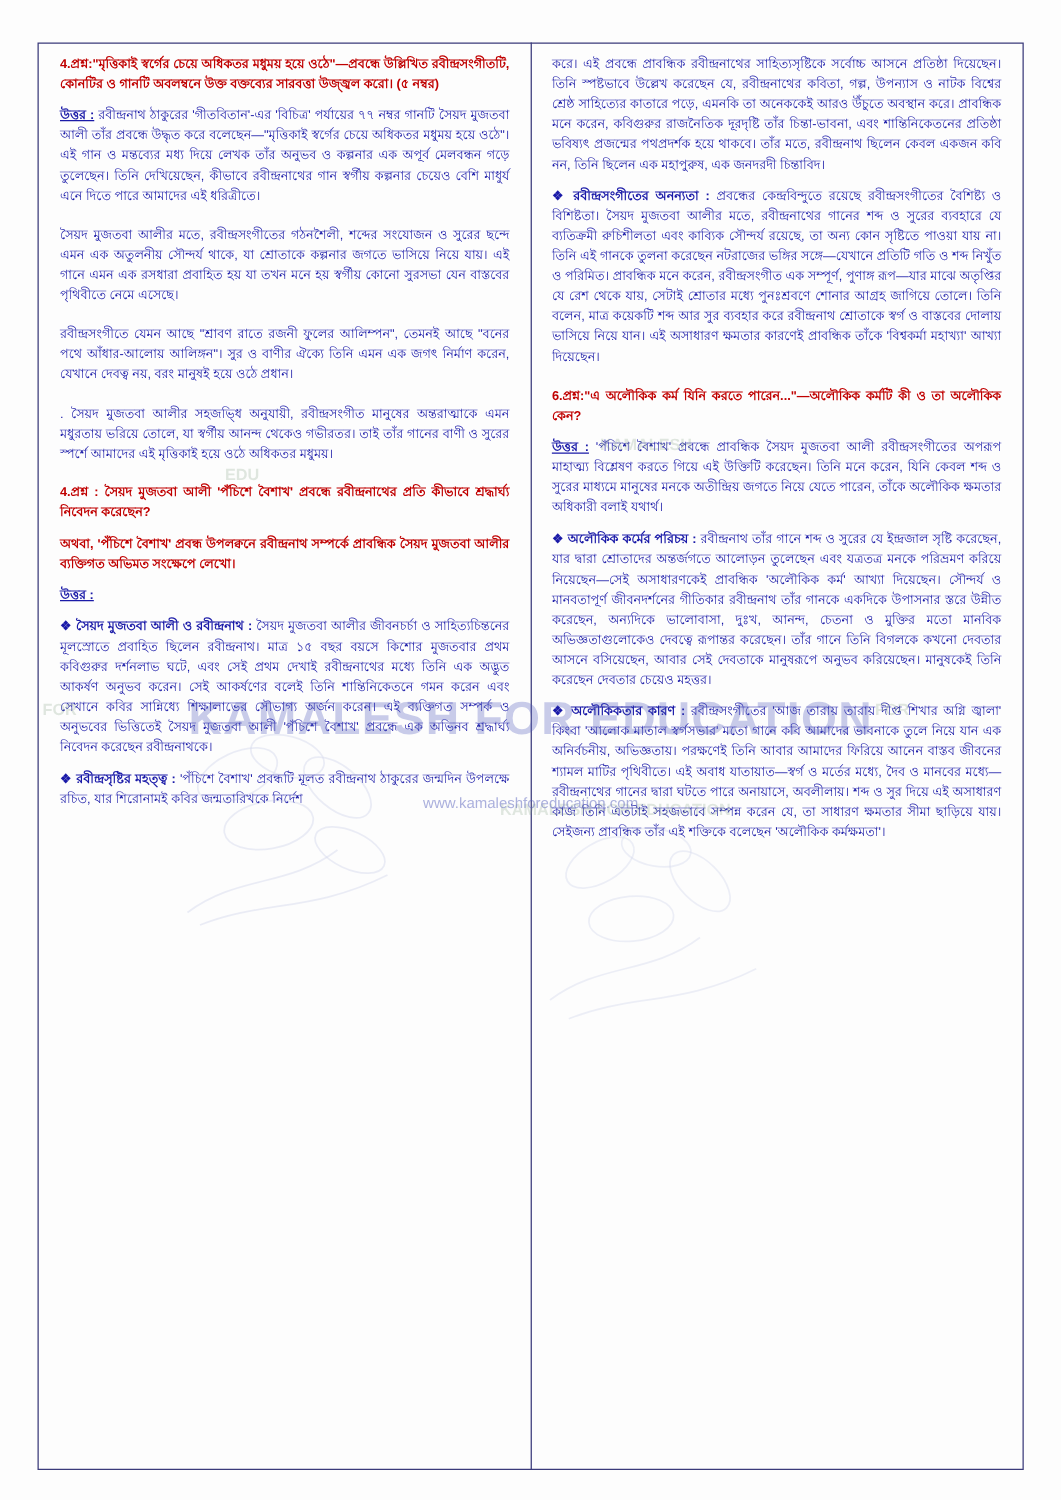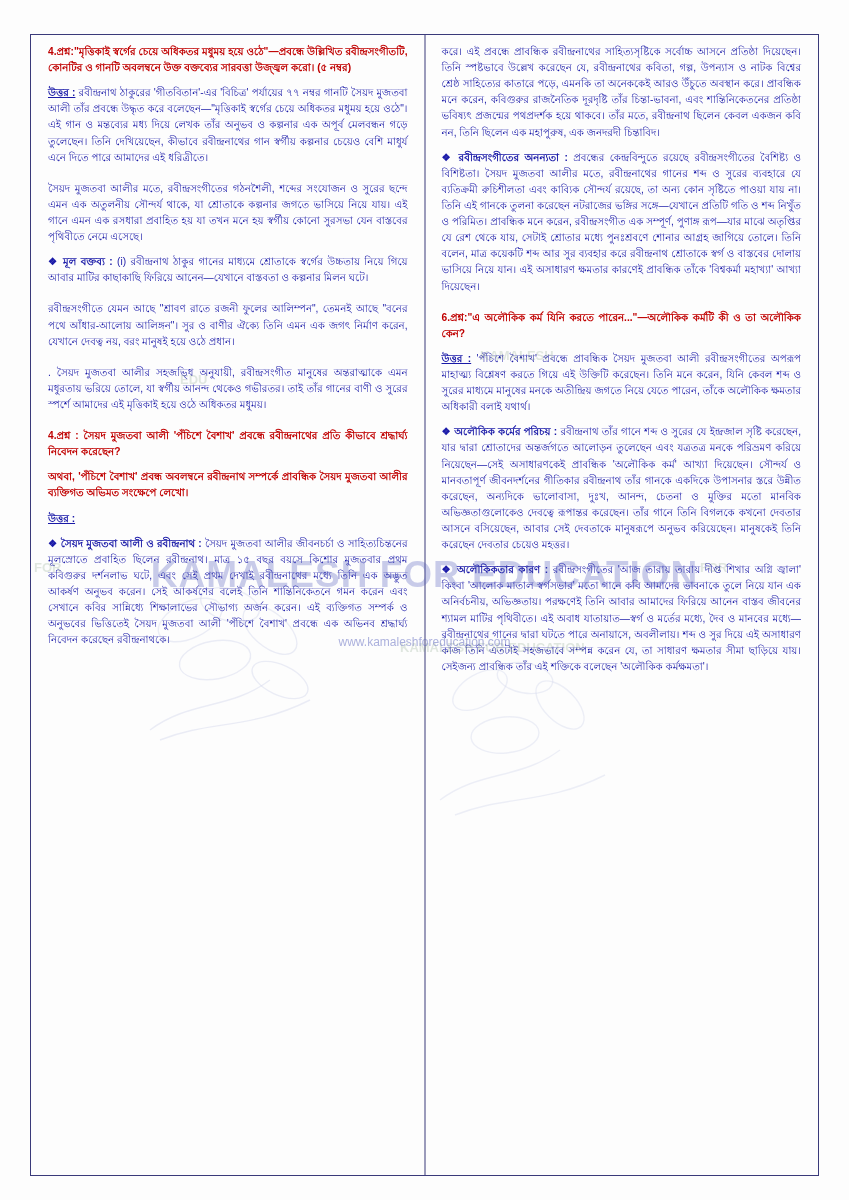--- a/index.html
+++ b/index.html
@@ -144,33 +144,33 @@
   <div class="columns">
 
     <div class="col">
       <p class="q">4.প্রশ্ন:"মৃত্তিকাই স্বর্গের চেয়ে অধিকতর মধুময় হয়ে ওঠে"—প্রবন্ধে উল্লিখিত রবীন্দ্রসংগীতটি, কোনটির ও গানটি অবলম্বনে উক্ত বক্তব্যের সারবত্তা উজ্জ্বল করো। (৫ নম্বর)</p>
       <p>
         <span class="ans-label">উত্তর :</span>
         <span class="blue">রবীন্দ্রনাথ ঠাকুরের 'গীতবিতান'-এর 'বিচিত্র' পর্যায়ের ৭৭ নম্বর গানটি সৈয়দ মুজতবা আলী তাঁর প্রবন্ধে উদ্ধৃত করে বলেছেন—"মৃত্তিকাই স্বর্গের চেয়ে অধিকতর মধুময় হয়ে ওঠে"। এই গান ও মন্তব্যের মধ্য দিয়ে লেখক তাঁর অনুভব ও কল্পনার এক অপূর্ব মেলবন্ধন গড়ে তুলেছেন। তিনি দেখিয়েছেন, কীভাবে রবীন্দ্রনাথের গান স্বর্গীয় কল্পনার চেয়েও বেশি মাধুর্য এনে দিতে পারে আমাদের এই ধরিত্রীতে।</span>
       </p>
       <div class="spacer-sm"></div>
       <p class="blue">সৈয়দ মুজতবা আলীর মতে, রবীন্দ্রসংগীতের গঠনশৈলী, শব্দের সংযোজন ও সুরের ছন্দে এমন এক অতুলনীয় সৌন্দর্য থাকে, যা শ্রোতাকে কল্পনার জগতে ভাসিয়ে নিয়ে যায়। এই গানে এমন এক রসধারা প্রবাহিত হয় যা তখন মনে হয় স্বর্গীয় কোনো সুরসভা যেন বাস্তবের পৃথিবীতে নেমে এসেছে।</p>
-      <p>
-        <span class="sub-head">❖ মূল বক্তব্য :</span><span class="blue"> (i) রবীন্দ্রনাথ ঠাকুর গানের মাধ্যমে শ্রোতাকে স্বর্গের উচ্চতায় নিয়ে গিয়ে আবার মাটির কাছাকাছি ফিরিয়ে আনেন—যেখানে বাস্তবতা ও কল্পনার মিলন ঘটে।</span>
-      </p>
       <div class="spacer-sm"></div>
       <p class="blue">রবীন্দ্রসংগীতে যেমন আছে "শ্রাবণ রাতে রজনী ফুলের আলিম্পন", তেমনই আছে "বনের পথে আঁধার-আলোয় আলিঙ্গন"। সুর ও বাণীর ঐক্যে তিনি এমন এক জগৎ নির্মাণ করেন, যেখানে দেবত্ব নয়, বরং মানুষই হয়ে ওঠে প্রধান।</p>
       <div class="spacer-sm"></div>
       <p class="blue">. সৈয়দ মুজতবা আলীর সহজভ্ধি অনুযায়ী, রবীন্দ্রসংগীত মানুষের অন্তরাত্মাকে এমন মধুরতায় ভরিয়ে তোলে, যা স্বর্গীয় আনন্দ থেকেও গভীরতর। তাই তাঁর গানের বাণী ও সুরের স্পর্শে আমাদের এই মৃত্তিকাই হয়ে ওঠে অধিকতর মধুময়।</p>
       <div class="spacer-sm"></div>
       <p class="q">4.প্রশ্ন : সৈয়দ মুজতবা আলী 'পঁচিশে বৈশাখ' প্রবন্ধে রবীন্দ্রনাথের প্রতি কীভাবে শ্রদ্ধার্ঘ্য নিবেদন করেছেন?</p>
-      <p class="red-b">অথবা, 'পঁচিশে বৈশাখ' প্রবন্ধ অবলম্বনে রবীন্দ্রনাথ সম্পর্কে প্রাবন্ধিক সৈয়দ মুজতবা আলীর ব্যক্তিগত অভিমত সংক্ষেপে লেখো।</p>
+      <p class="red-b">অথবা, 'পঁচিশে বৈশাখ' প্রবন্ধ উপলক্বনে রবীন্দ্রনাথ সম্পর্কে প্রাবন্ধিক সৈয়দ মুজতবা আলীর ব্যক্তিগত অভিমত সংক্ষেপে লেখো।</p>
       <p class="ans-label">উত্তর :</p>
       <p>
         <span class="sub-head">❖ সৈয়দ মুজতবা আলী ও রবীন্দ্রনাথ :</span><span class="blue"> সৈয়দ মুজতবা আলীর জীবনচর্চা ও সাহিত্যচিন্তনের মূলস্রোতে প্রবাহিত ছিলেন রবীন্দ্রনাথ। মাত্র ১৫ বছর বয়সে কিশোর মুজতবার প্রথম কবিগুরুর দর্শনলাভ ঘটে, এবং সেই প্রথম দেখাই রবীন্দ্রনাথের মধ্যে তিনি এক অদ্ভুত আকর্ষণ অনুভব করেন। সেই আকর্ষণের বলেই তিনি শান্তিনিকেতনে গমন করেন এবং সেখানে কবির সান্নিধ্যে শিক্ষালাভের সৌভাগ্য অর্জন করেন। এই ব্যক্তিগত সম্পর্ক ও অনুভবের ভিত্তিতেই সৈয়দ মুজতবা আলী 'পঁচিশে বৈশাখ' প্রবন্ধে এক অভিনব শ্রদ্ধার্ঘ্য নিবেদন করেছেন রবীন্দ্রনাথকে।</span>
+      </p>
+      <p>
+        <span class="sub-head">❖ রবীন্দ্রসৃষ্টির মহত্ত্ব :</span><span class="blue"> 'পঁচিশে বৈশাখ' প্রবন্ধটি মূলত রবীন্দ্রনাথ ঠাকুরের জন্মদিন উপলক্ষে রচিত, যার শিরোনামই কবির জন্মতারিখকে নির্দেশ</span>
       </p>
     </div>
 
     <div class="col">
       <p class="blue">করে। এই প্রবন্ধে প্রাবন্ধিক রবীন্দ্রনাথের সাহিত্যসৃষ্টিকে সর্বোচ্চ আসনে প্রতিষ্ঠা দিয়েছেন। তিনি স্পষ্টভাবে উল্লেখ করেছেন যে, রবীন্দ্রনাথের কবিতা, গল্প, উপন্যাস ও নাটক বিশ্বের শ্রেষ্ঠ সাহিত্যের কাতারে পড়ে, এমনকি তা অনেককেই আরও উঁচুতে অবস্থান করে। প্রাবন্ধিক মনে করেন, কবিগুরুর রাজনৈতিক দূরদৃষ্টি তাঁর চিন্তা-ভাবনা, এবং শান্তিনিকেতনের প্রতিষ্ঠা ভবিষ্যৎ প্রজন্মের পথপ্রদর্শক হয়ে থাকবে। তাঁর মতে, রবীন্দ্রনাথ ছিলেন কেবল একজন কবি নন, তিনি ছিলেন এক মহাপুরুষ, এক জনদরদী চিন্তাবিদ।</p>
       <p>
         <span class="sub-head">❖ রবীন্দ্রসংগীতের অনন্যতা :</span><span class="blue"> প্রবন্ধের কেন্দ্রবিন্দুতে রয়েছে রবীন্দ্রসংগীতের বৈশিষ্ট্য ও বিশিষ্টতা। সৈয়দ মুজতবা আলীর মতে, রবীন্দ্রনাথের গানের শব্দ ও সুরের ব্যবহারে যে ব্যতিক্রমী রুচিশীলতা এবং কাব্যিক সৌন্দর্য রয়েছে, তা অন্য কোন সৃষ্টিতে পাওয়া যায় না। তিনি এই গানকে তুলনা করেছেন নটরাজের ভঙ্গির সঙ্গে—যেখানে প্রতিটি গতি ও শব্দ নিখুঁত ও পরিমিত। প্রাবন্ধিক মনে করেন, রবীন্দ্রসংগীত এক সম্পূর্ণ, পুণাঙ্গ রূপ—যার মাঝে অতৃপ্তির যে রেশ থেকে যায়, সেটাই শ্রোতার মধ্যে পুনঃশ্রবণে শোনার আগ্রহ জাগিয়ে তোলে। তিনি বলেন, মাত্র কয়েকটি শব্দ আর সুর ব্যবহার করে রবীন্দ্রনাথ শ্রোতাকে স্বর্গ ও বাস্তবের দোলায় ভাসিয়ে নিয়ে যান। এই অসাধারণ ক্ষমতার কারণেই প্রাবন্ধিক তাঁকে 'বিশ্বকর্মা মহাখ্যা' আখ্যা দিয়েছেন।</span>
       </p>
       <div class="spacer-sm"></div>
       <p class="q">6.প্রশ্ন:"এ অলৌকিক কর্ম যিনি করতে পারেন..."—অলৌকিক কর্মটি কী ও তা অলৌকিক কেন?</p>

